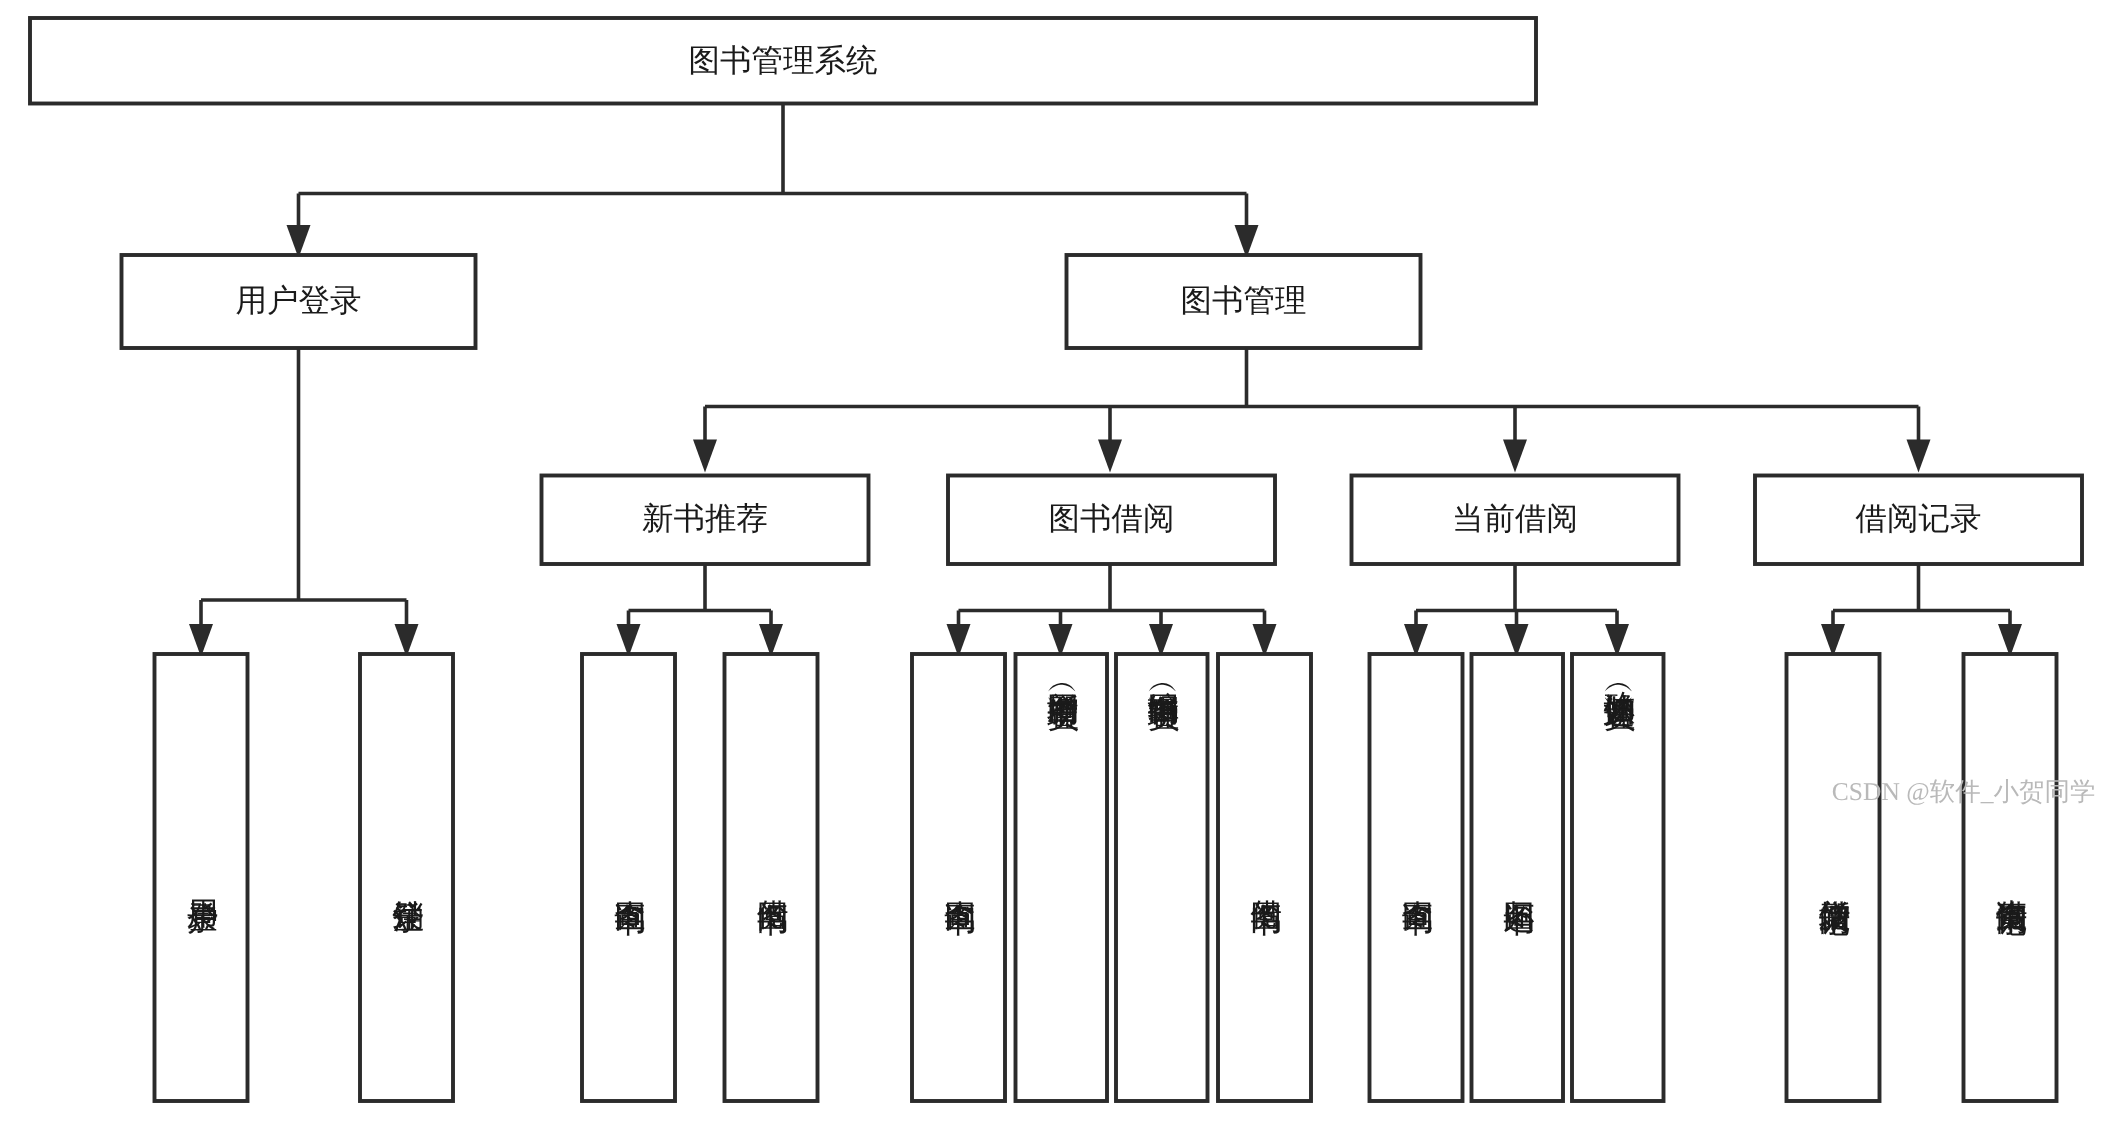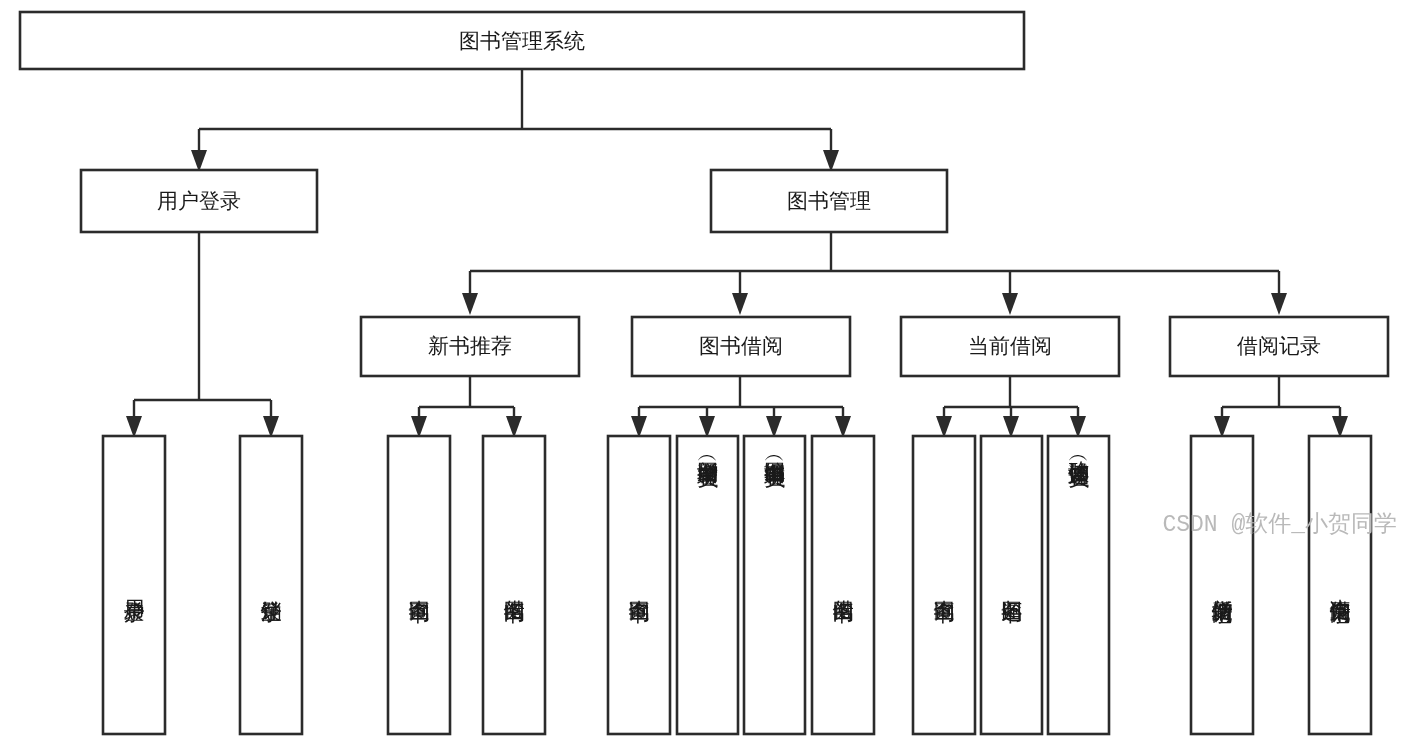--- a/index.html
+++ b/index.html
@@ -12,22 +12,22 @@
   .arrow-head{fill:#2b2b2b;stroke:none;}
   .node-label-h{font-family:"Liberation Sans","DejaVu Sans",sans-serif;
        font-size:21px;fill:#1a1a1a;text-anchor:middle;dominant-baseline:middle;}
   .vtext-wrap{position:absolute;display:flex;align-items:center;justify-content:center;
        pointer-events:none;}
   .vtext{writing-mode:vertical-rl;text-orientation:upright;
        font-family:"Liberation Sans","DejaVu Sans",sans-serif;
        font-size:21px;line-height:1.06;color:#1a1a1a;letter-spacing:1px;
        white-space:nowrap;}
   .watermark{position:absolute;right:8px;bottom:4px;
-       font-family:Liberation Mono, monospace;
-       font-size:23px;color:#b9b9b9;white-space:nowrap;}
+       font-family:Liberation Serif, serif;
+       font-size:17px;color:#b9b9b9;white-space:nowrap;}
 </style>
 </head>
 <body>
 
 <div id="diagram-root">
 
   <svg class="diagram-canvas" viewBox="0 0 1405 747">
     <defs>
       <g id="ah">
           <path class="arrow-head" d="M -8,-20 L 8,-20 L 0,2 Z"></path>

